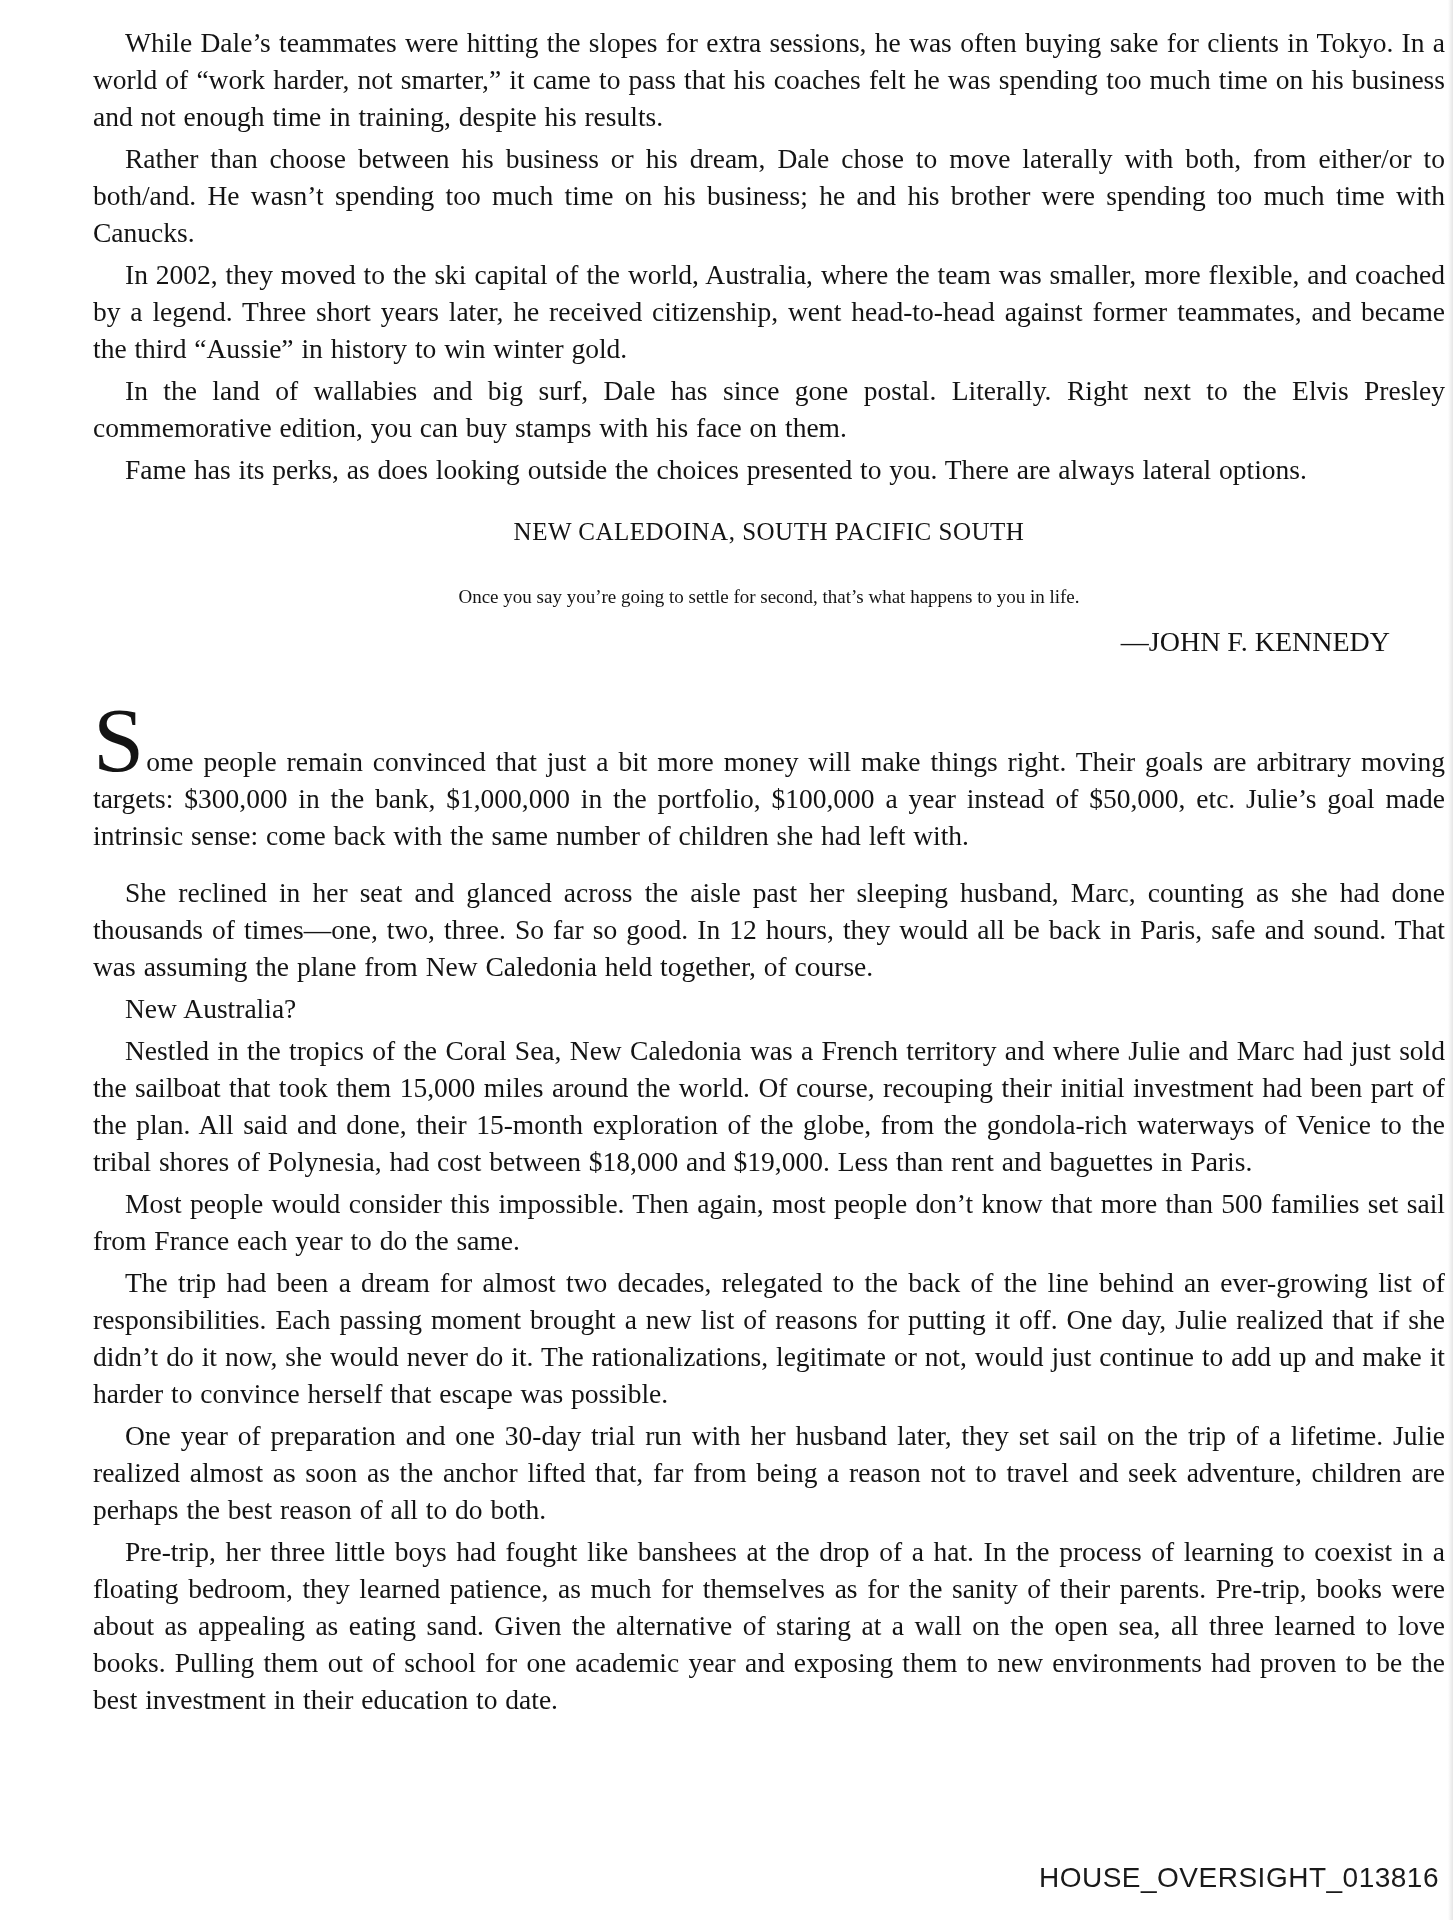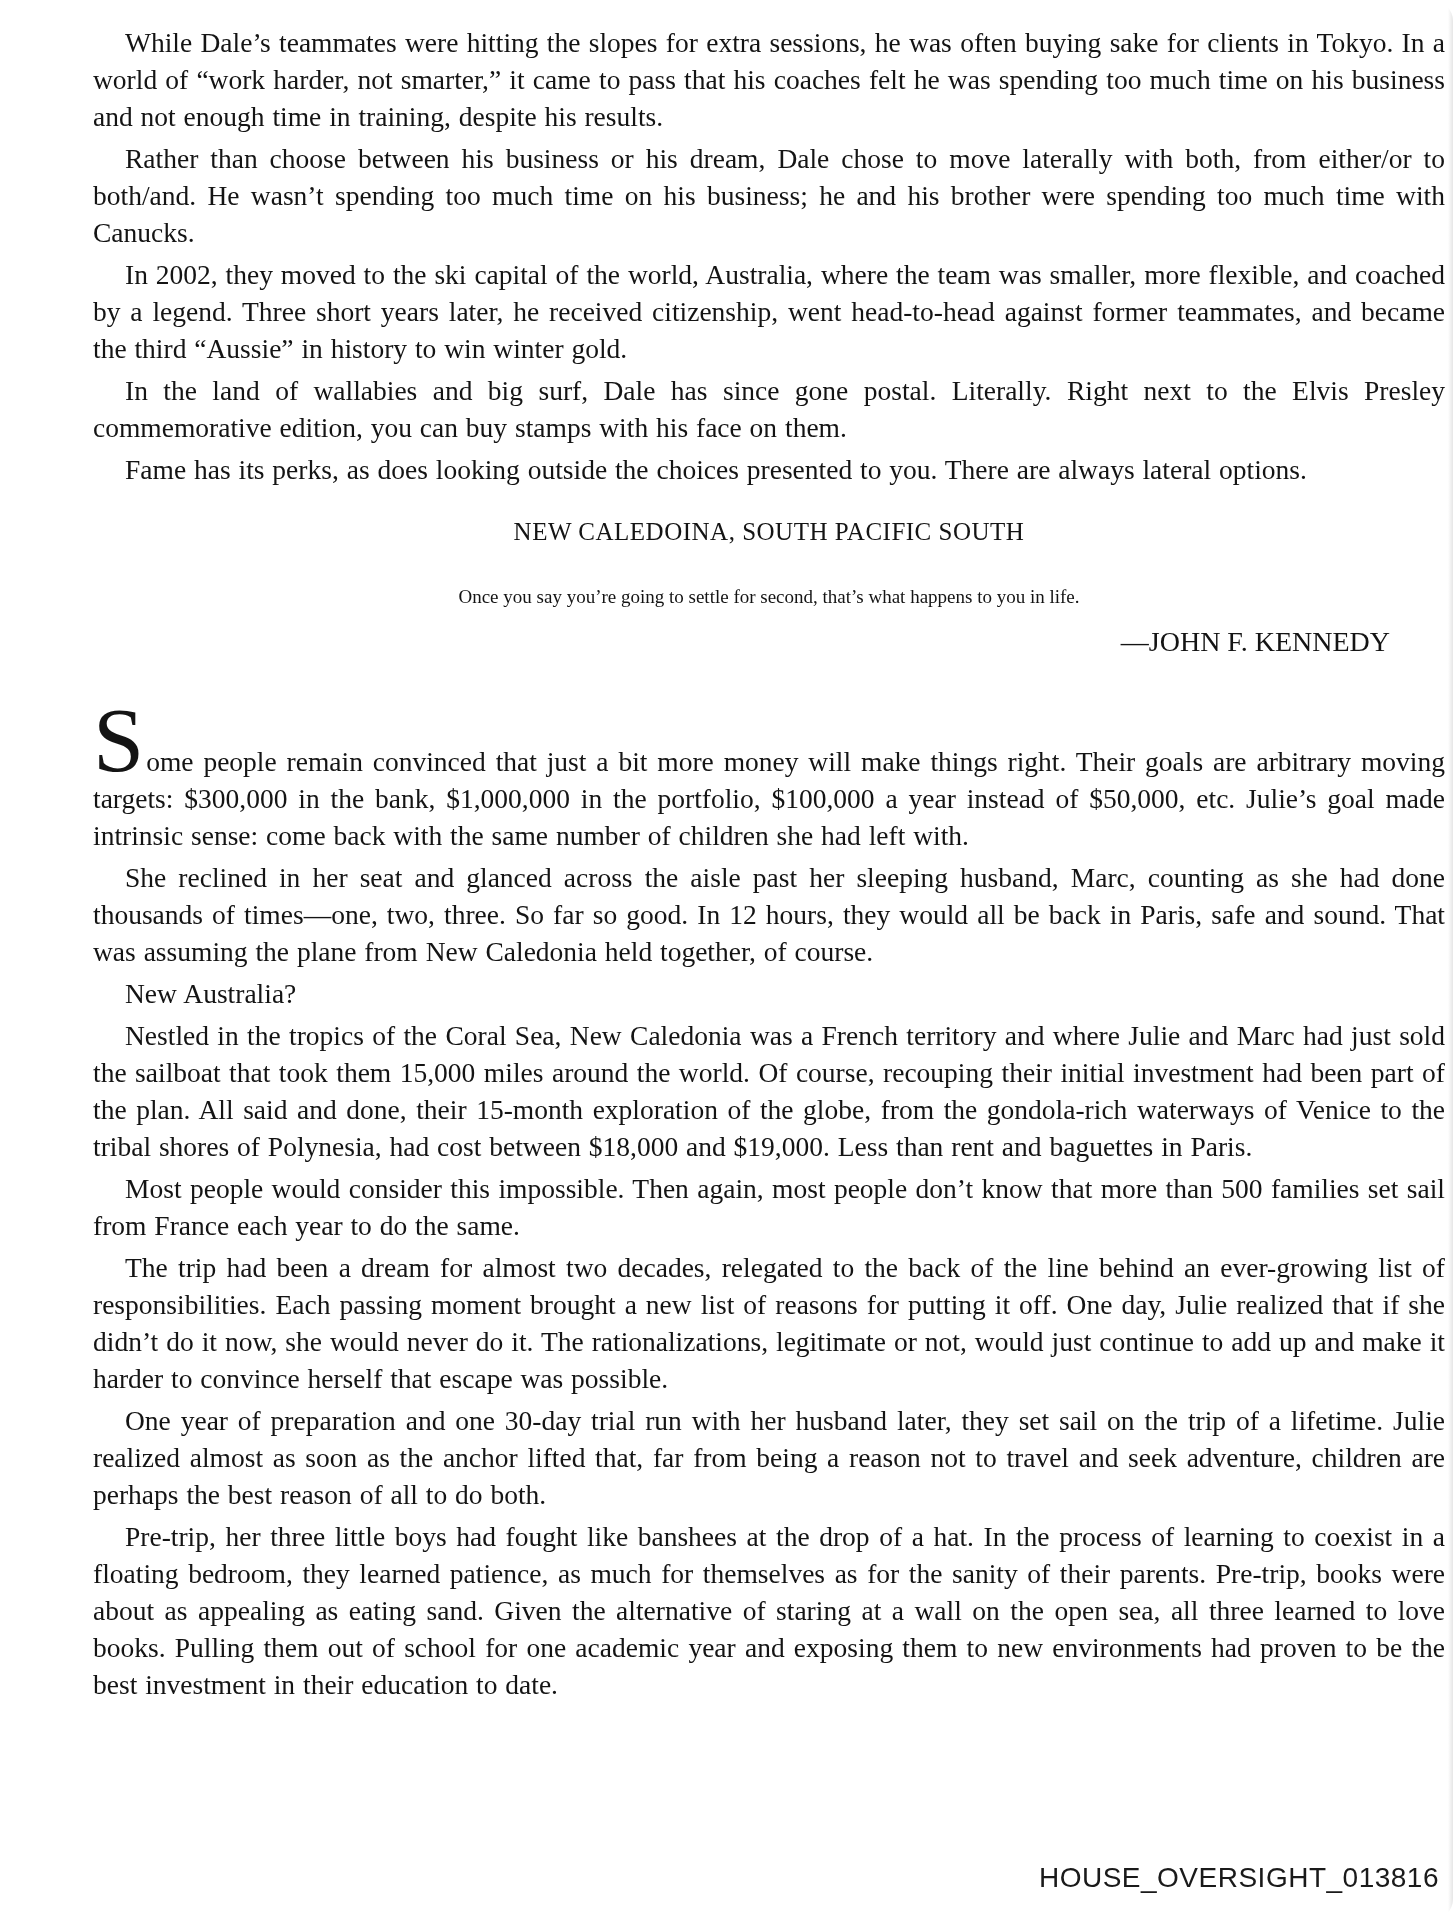--- a/index.html
+++ b/index.html
@@ -4,21 +4,20 @@
 <style>
   html, body { margin: 0; padding: 0; background: #ffffff; }
   .page {
     position: relative;
     width: 1453px;
     height: 1920px;
     background: #ffffff;
     color: #141414;
     font-family: "Liberation Serif", "DejaVu Serif", serif;
     overflow: hidden;
-    border-radius: 21px;
   }
   .scan-edge {
     position: absolute;
     top: 0; right: 0;
     width: 5px; height: 100%;
     background: linear-gradient(to right, rgba(0,0,0,0), rgba(0,0,0,0.10));
   }
   .text-block {
     position: absolute;
     left: 93px;
@@ -50,21 +49,21 @@
   }
   p.attribution {
     font-size: 28px;
     line-height: 37px;
     text-align: right;
     padding-right: 55px;
     margin: 8px 0 0 0;
   }
   p.dropcap-para {
     margin-top: 44px;
-    margin-bottom: 5px;
+    margin-bottom: 20px;
   }
   .dropcap {
     font-size: 92px;
     line-height: 0.8;
     letter-spacing: 2px;
   }
   .watermark {
     position: absolute;
     right: 14px;
     top: 1862px;

